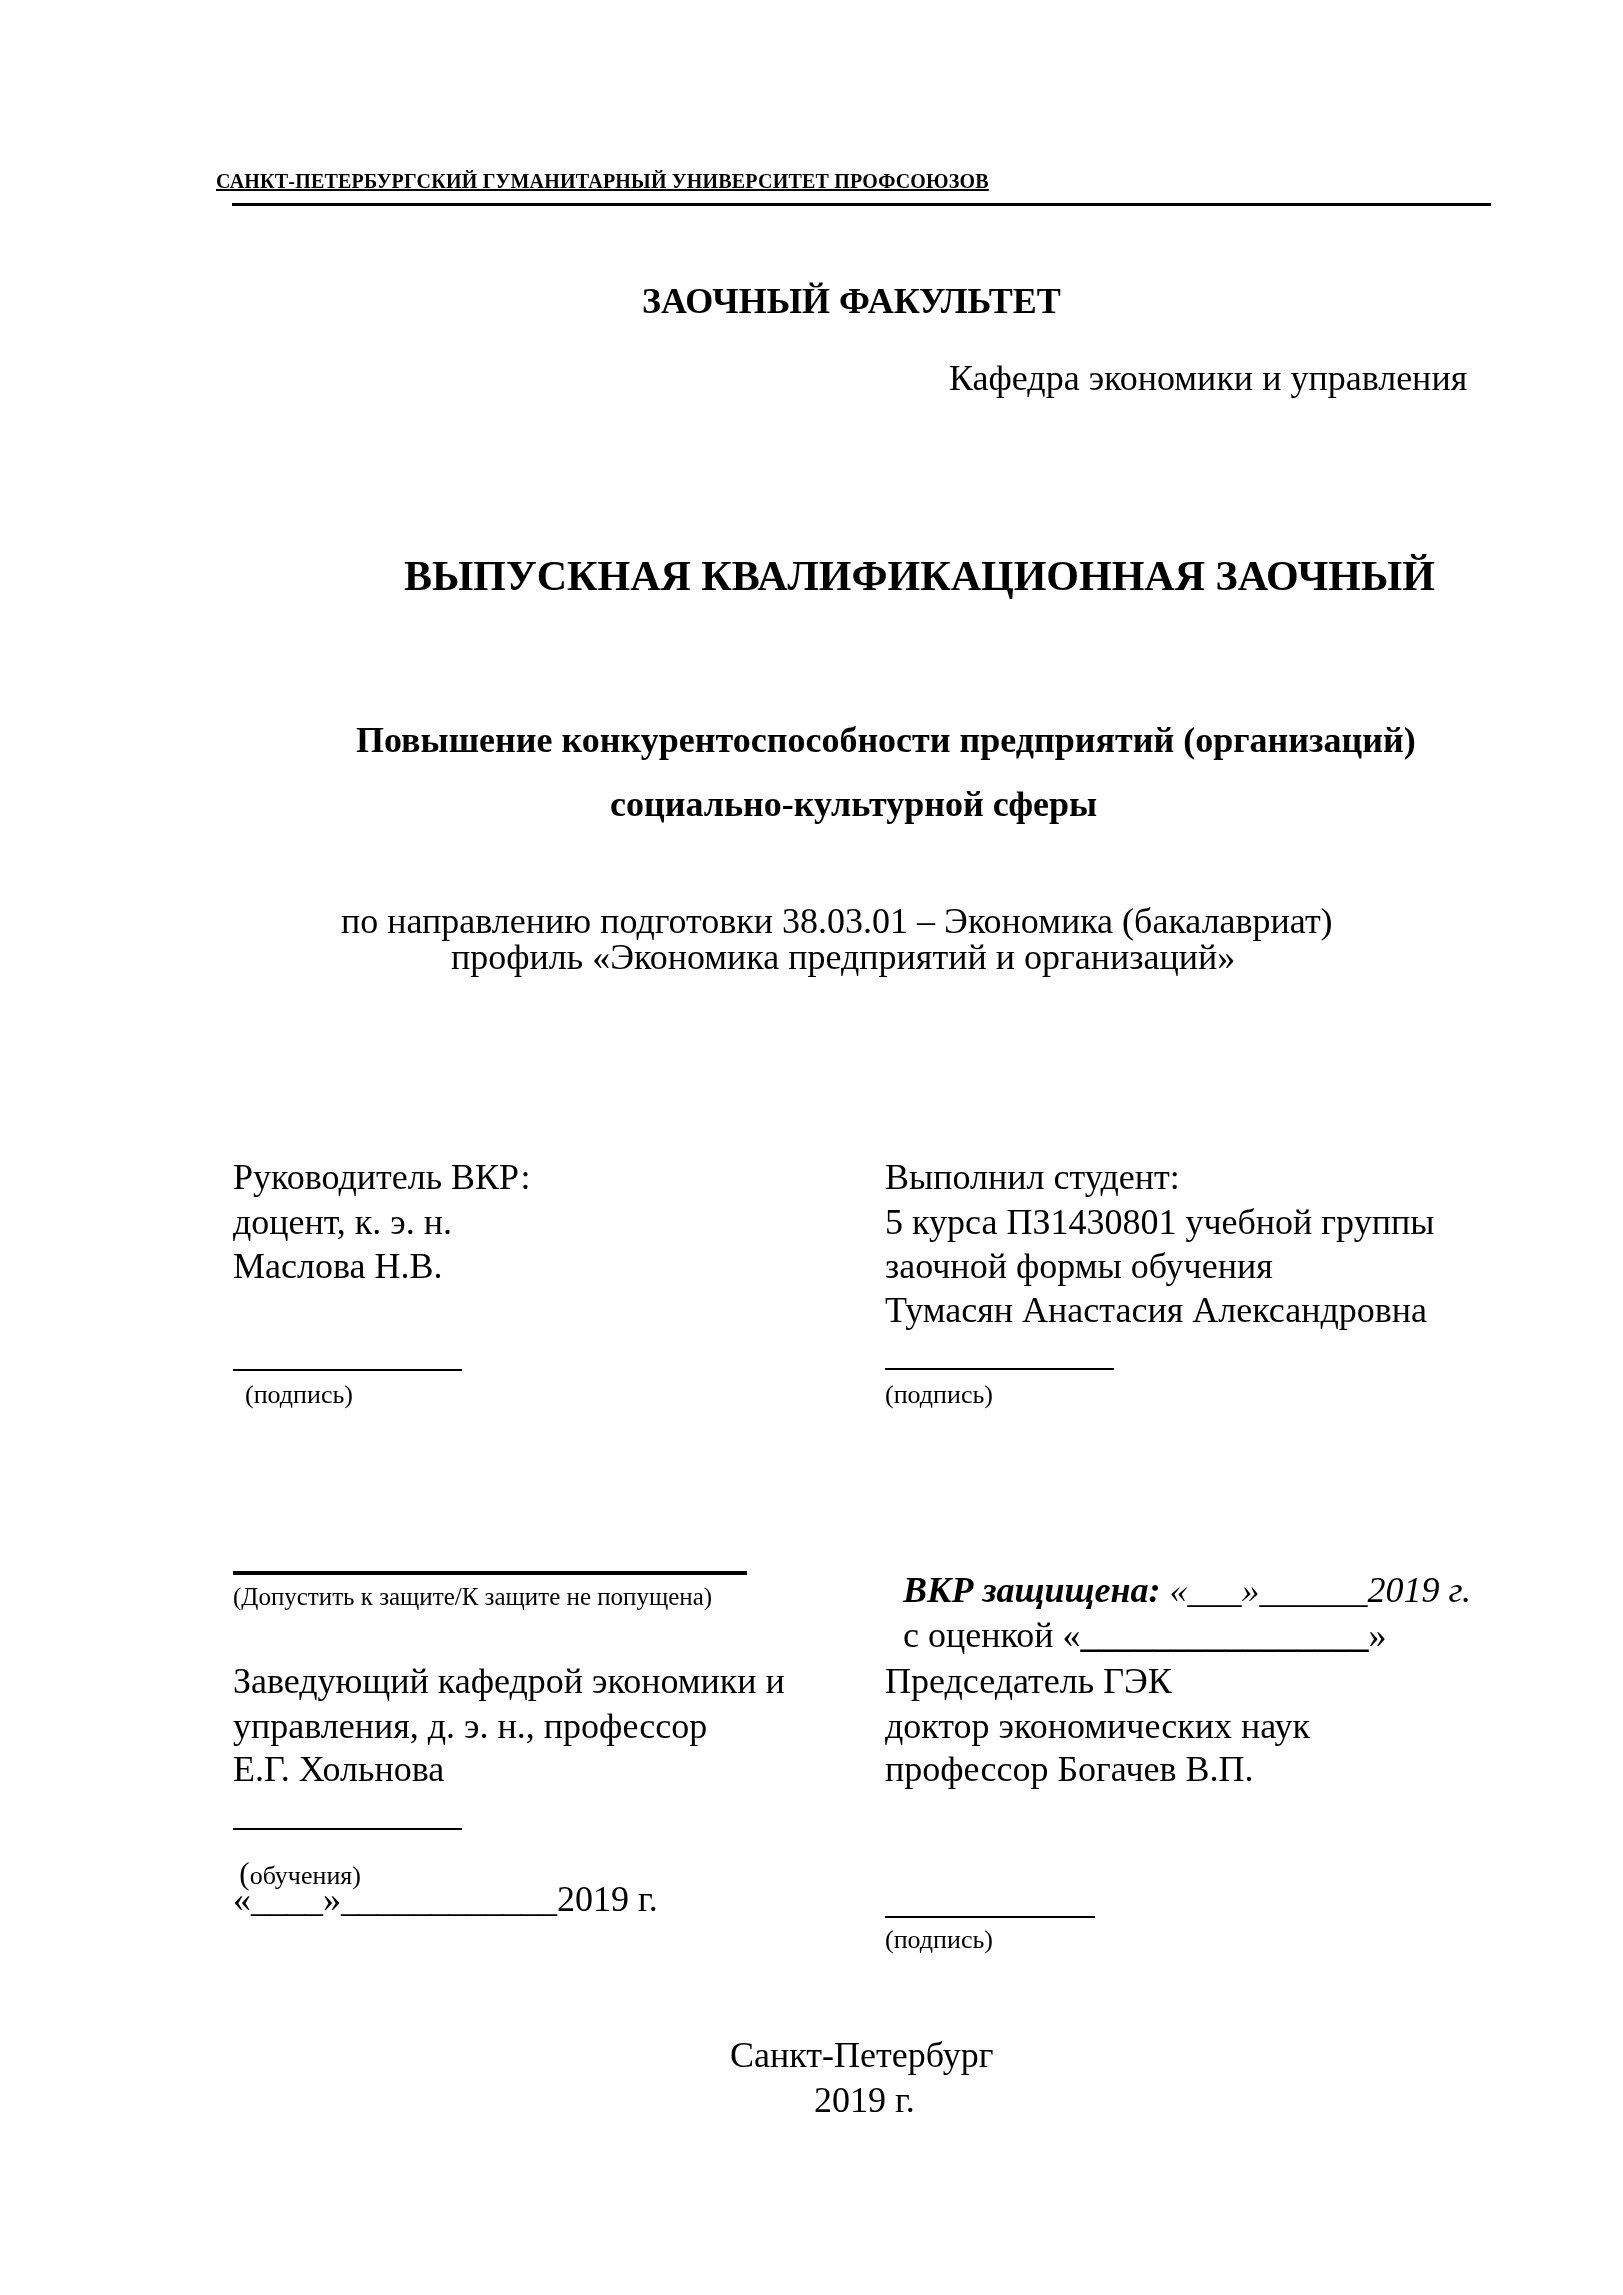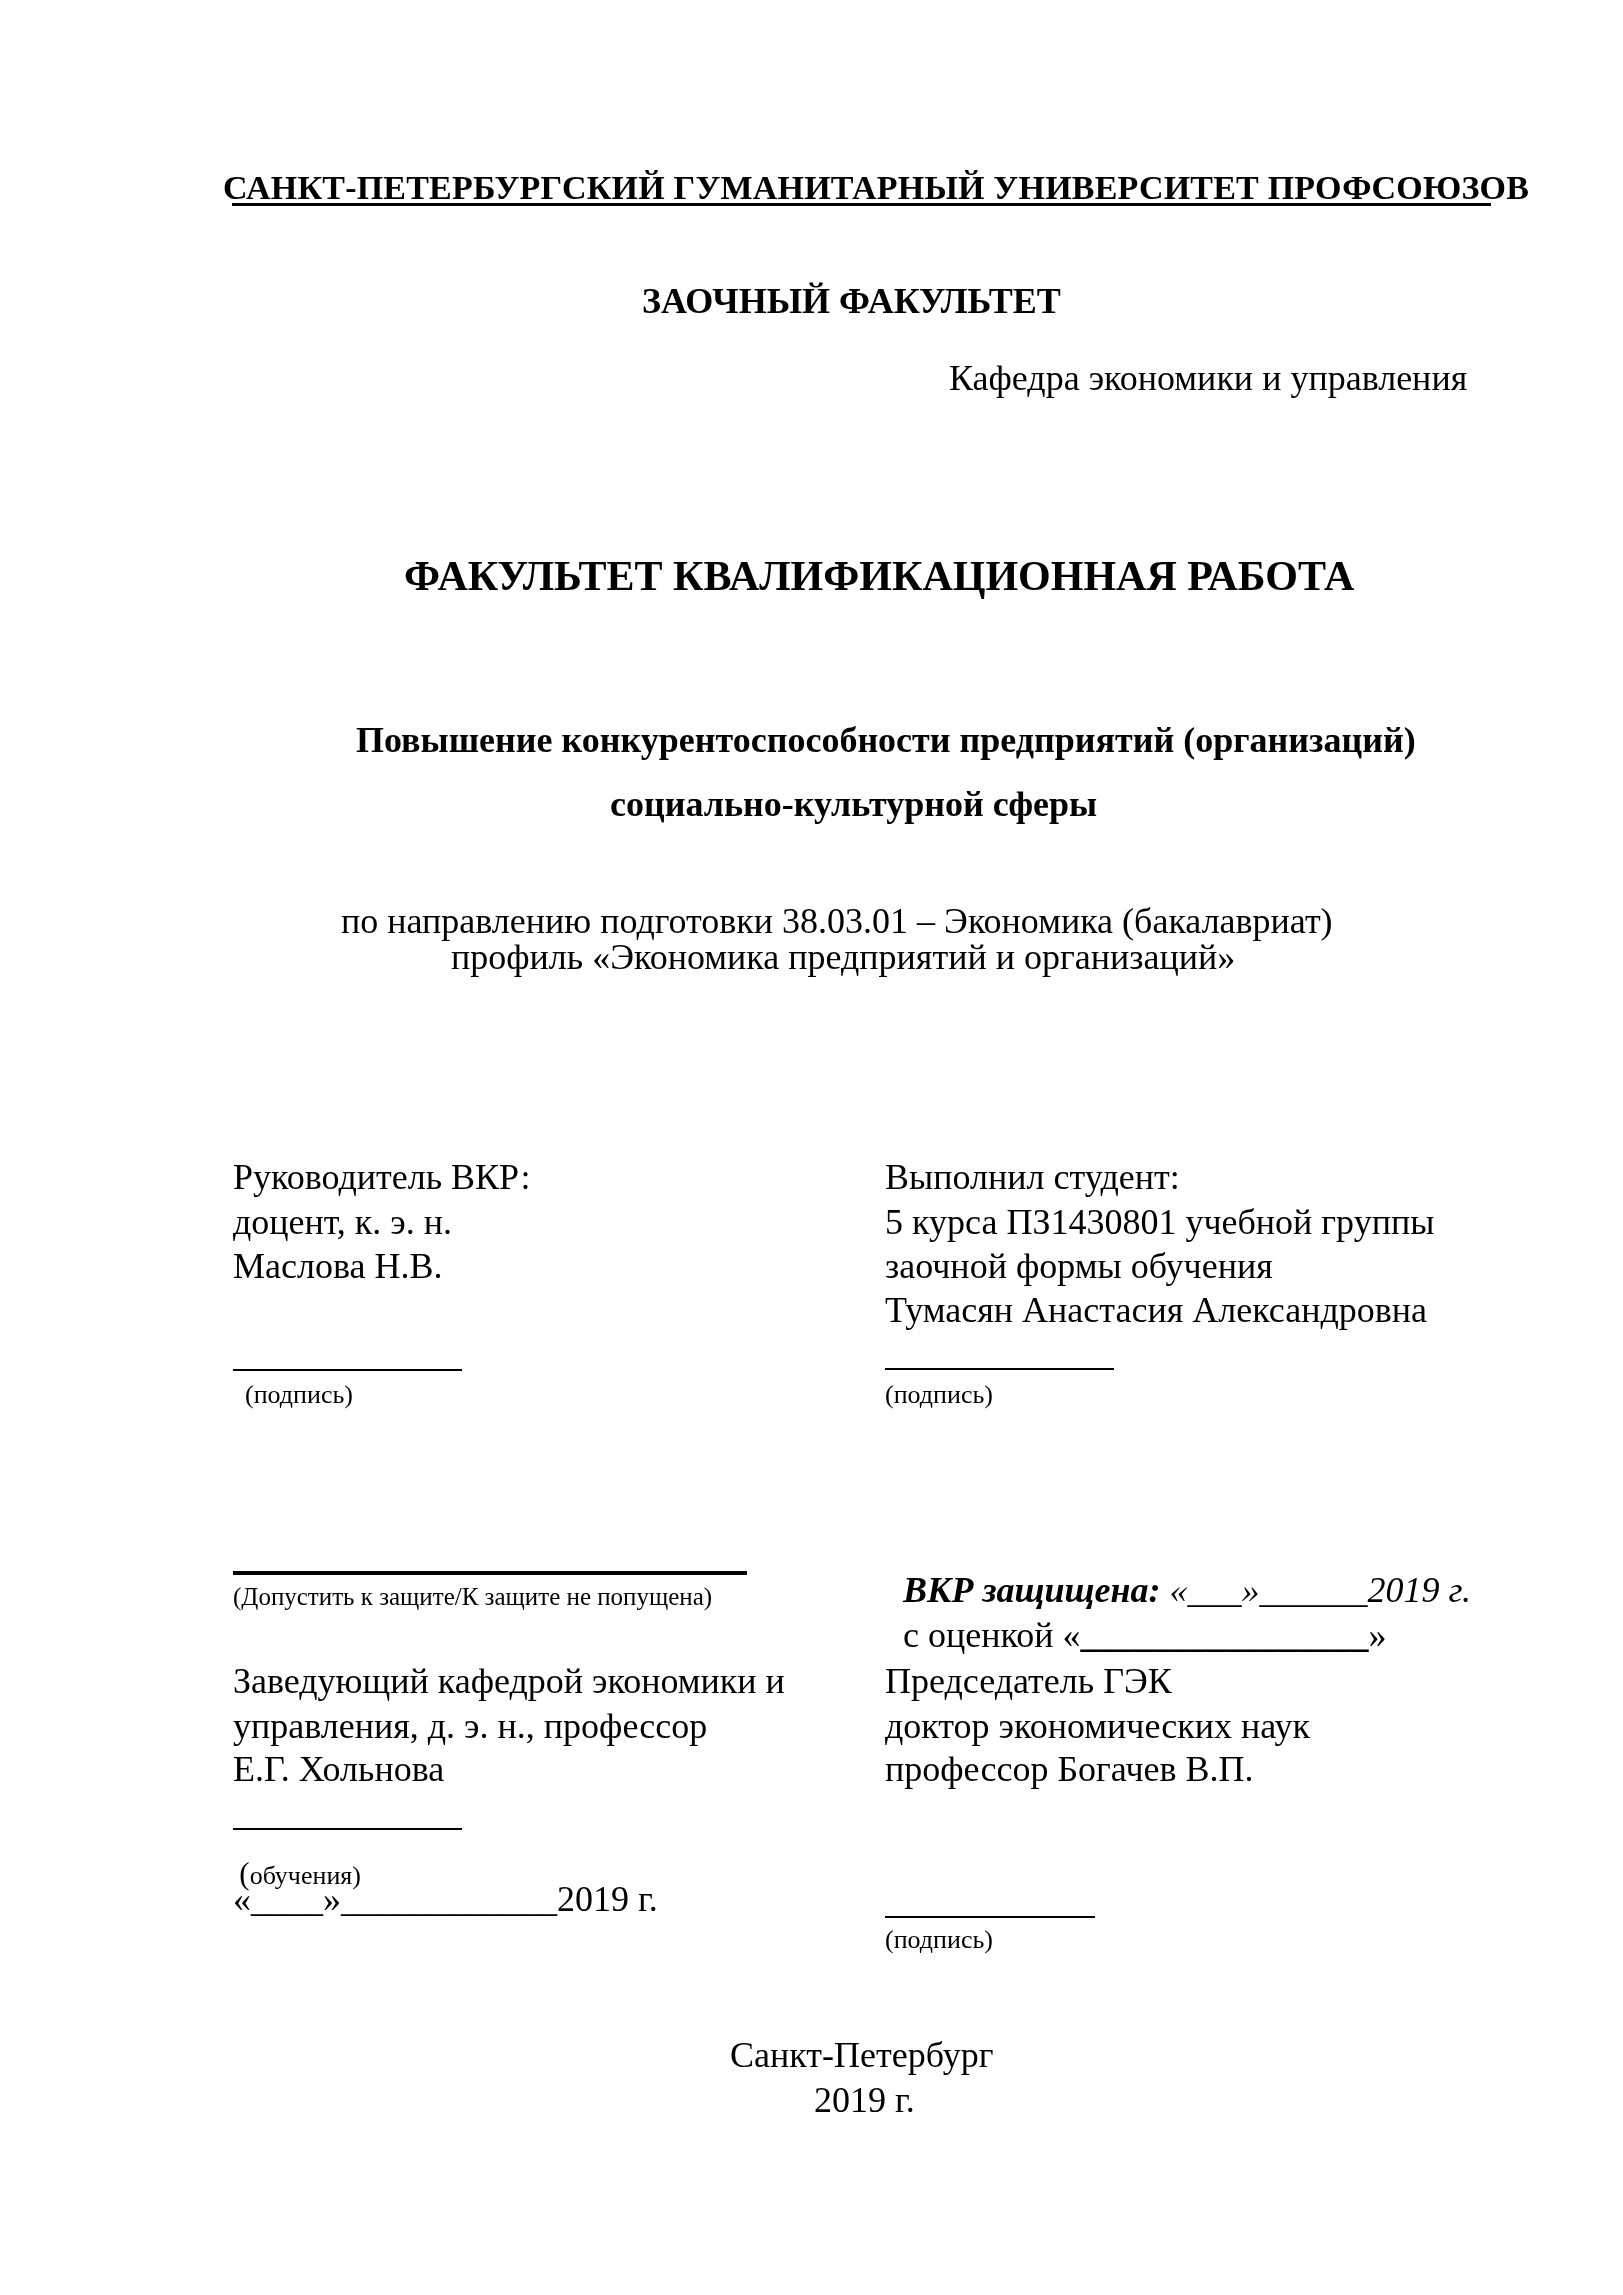--- a/index.html
+++ b/index.html
@@ -8,28 +8,28 @@
   .t { position: absolute; white-space: pre; line-height: 1; }
   .b { font-weight: bold; }
   .body { font-size: 36px; }
   .small { font-size: 26px; }
   .mid { font-size: 25px; }
   .line { position: absolute; background: #000; }
 </style>
 </head>
 <body>
 
-<div class="t b" style="left:223px; top:171px; font-size:34px; letter-spacing:0.2px;">САНКТ-ПЕТЕРБУРГСКИЙ ГУМАНИТАРНЫЙ УНИВЕРСИТЕТ ПРОФСОЮЗОВ</div>
+<div class="t b" style="left:216px; top:171px; font-size:20px; letter-spacing:0.2px;text-decoration:underline;">САНКТ-ПЕТЕРБУРГСКИЙ ГУМАНИТАРНЫЙ УНИВЕРСИТЕТ ПРОФСОЮЗОВ</div>
 <div class="line" style="left:232px; top:203px; width:1259px; height:3.1px;"></div>
 
 <div class="t b" style="left:642px; top:283px; font-size:36px;">ЗАОЧНЫЙ ФАКУЛЬТЕТ</div>
 
 <div class="t body" style="left:949px; top:360px;text-align:center;">Кафедра экономики и управления</div>
 
-<div class="t b" style="left:404px; top:555px; font-size:42px;">ФАКУЛЬТЕТ КВАЛИФИКАЦИОННАЯ РАБОТА</div>
+<div class="t b" style="left:404px; top:555px; font-size:42px;">ВЫПУСКНАЯ КВАЛИФИКАЦИОННАЯ ЗАОЧНЫЙ</div>
 
 <div class="t b body" style="left:356px; top:722px;">Повышение конкурентоспособности предприятий (организаций)</div>
 <div class="t b body" style="left:610px; top:786px;">социально-культурной сферы</div>
 
 <div class="t body" style="left:341px; top:903px;">по направлению подготовки 38.03.01 – Экономика (бакалавриат)</div>
 <div class="t body" style="left:451px; top:939px;">профиль «Экономика предприятий и организаций»</div>
 
 <div class="t body" style="left:233px; top:1159px;">Руководитель ВКР:</div>
 <div class="t body" style="left:233px; top:1204px;">доцент, к. э. н.</div>
 <div class="t body" style="left:233px; top:1248px;">Маслова Н.В.</div>

